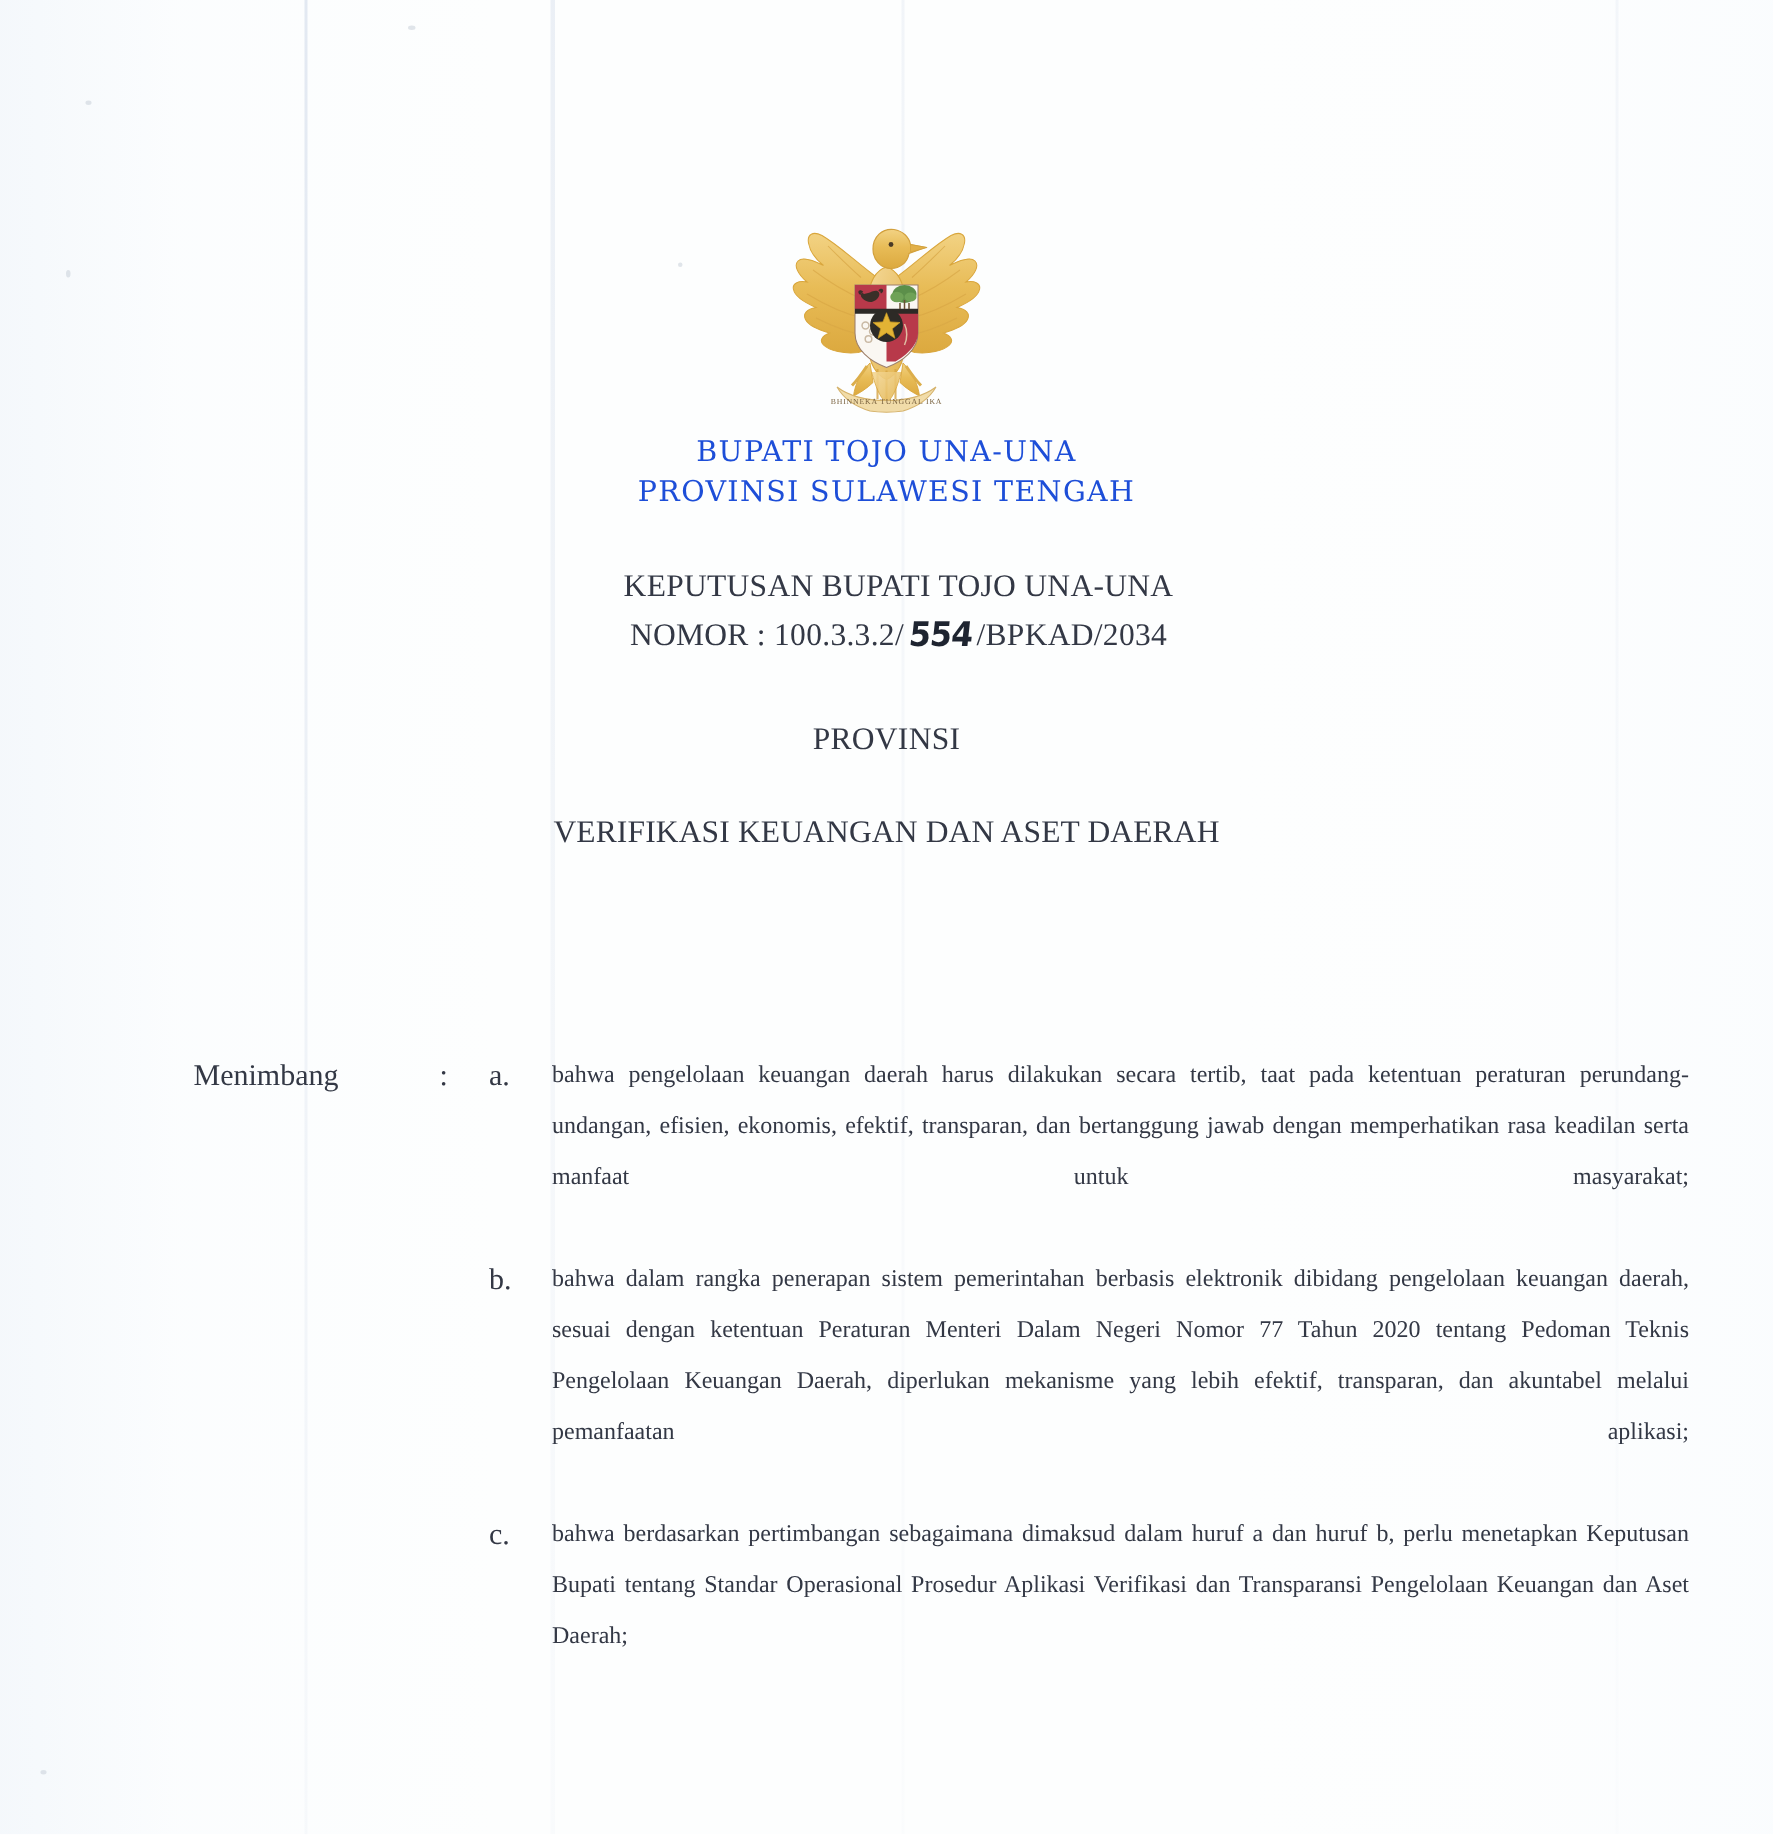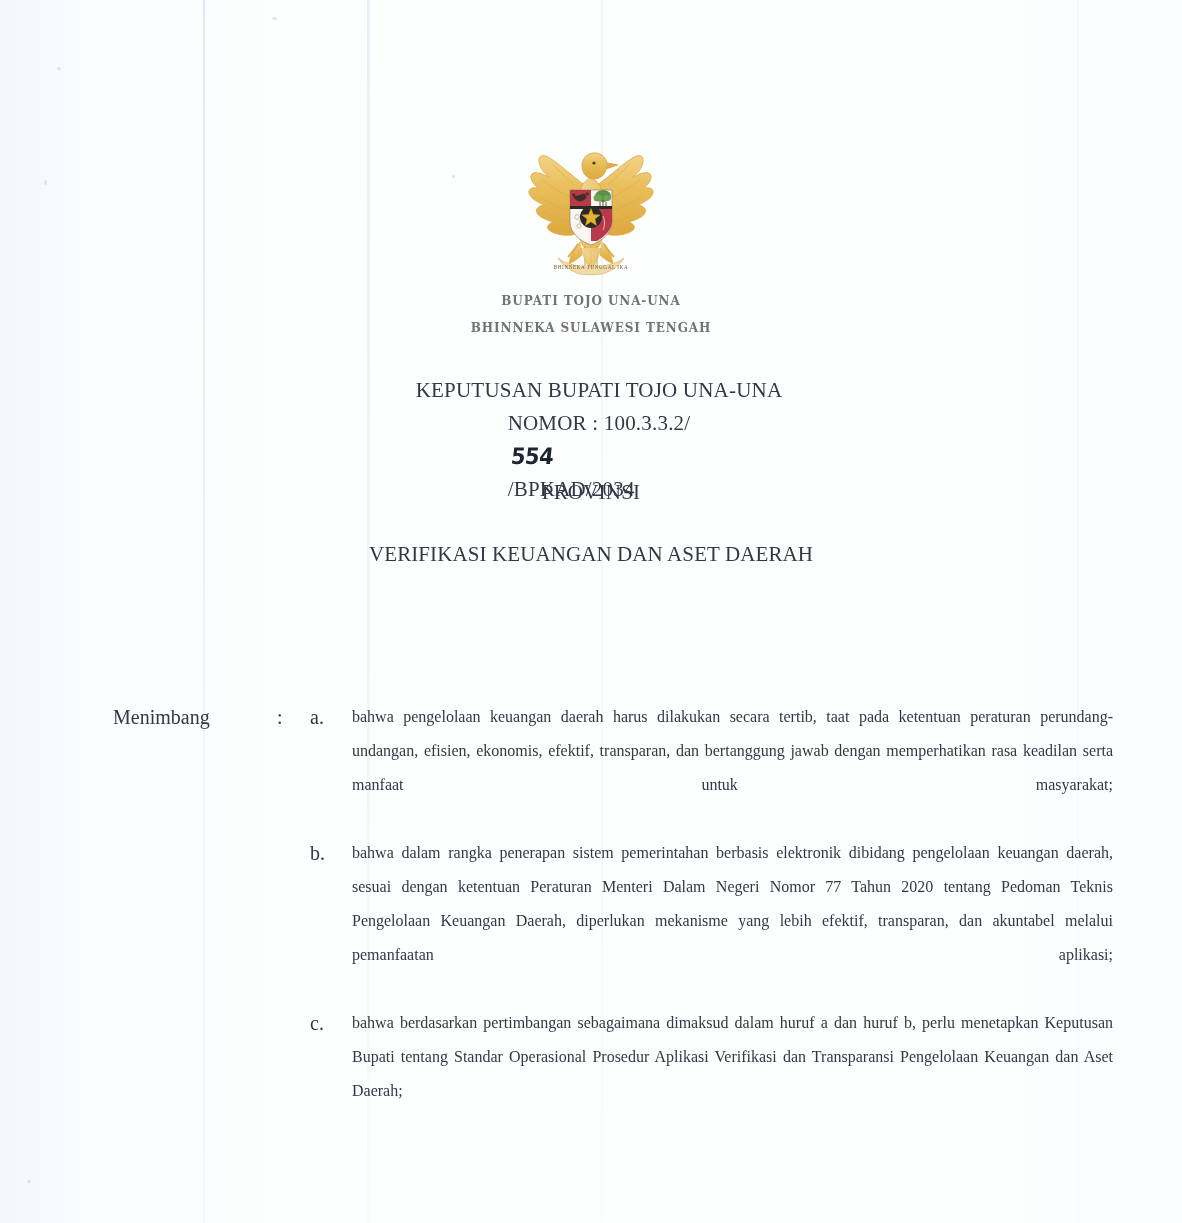--- a/index.html
+++ b/index.html
@@ -74,42 +74,41 @@
   }
 
   
   .hdr {
     position: absolute;
     left: 0; right: 0;
     text-align: center;
   }
   .office-line {
     font-family: "DejaVu Serif", "Liberation Serif", serif;
-    font-weight: 700;
-    font-size: 12px;
+    font-weight: 400;
+    font-size: 19px;
     letter-spacing: 0.9px;
-    color: #737373;
+    color: #1d4ed8;
     line-height: 27px;
   }
   .hdr-office { top: 288px; }
 
   .doc-line {
     font-size: 21px;
     letter-spacing: 0.2px;
     color: #333845;
     line-height: 33px;
   }
   .hdr-keputusan { top: 374px; padding-left: 16px; }
 
   .nomor-row {
     display: inline-flex;
     align-items: baseline;
     justify-content: space-between;
     white-space: pre;
-    flex-direction: column;
   }
   .handwritten {
     font-family: "DejaVu Sans", sans-serif;
     font-weight: 700;
     font-size: 21px;
     color: #1e2430;
     letter-spacing: -0.5px;
     transform: skewX(-6deg) scaleY(1.08);
     display: inline-block;
     padding: 0 3px;
@@ -135,20 +134,21 @@
   .cons-row {
     display: flex;
     align-items: flex-start;
   }
   .cons-label {
     width: 164px;
     flex: 0 0 164px;
     font-size: 20px;
     line-height: 34px;
     color: #333845;
+    margin-left: 16px;
   }
   .cons-colon {
     width: 33px;
     flex: 0 0 33px;
     font-size: 20px;
     line-height: 34px;
     color: #333845;
   }
   .cons-items {
     flex: 1 1 auto;
@@ -307,21 +307,21 @@
           <path d="M50 120 C66 132 100 132 116 120 C112 127 104 133 94 136
                    C88 137 78 137 72 136 C62 133 54 127 50 120 Z" fill="#f1dca9" stroke="#d5b26a" stroke-width="0.7"></path>
           <text x="83" y="131" text-anchor="middle" font-family="Liberation Serif, serif" font-size="5.2" fill="#7a6340" letter-spacing="0.55">BHINNEKA TUNGGAL IKA</text>
         </g>
       </svg>
     </div>
   </div>
 
   <div class="hdr hdr-office">
     <div class="office-line">BUPATI TOJO UNA-UNA</div>
-    <div class="office-line">BHINNEKA SULAWESI TENGAH</div>
+    <div class="office-line">PROVINSI SULAWESI TENGAH</div>
   </div>
 
   <div class="hdr hdr-keputusan">
     <div class="doc-line">KEPUTUSAN BUPATI TOJO UNA-UNA</div>
     <div class="doc-line nomor-row">
       <span>NOMOR : 100.3.3.2/</span>
       <span class="handwritten">554</span>
       <span>/BPKAD/2034</span>
     </div>
   </div>

